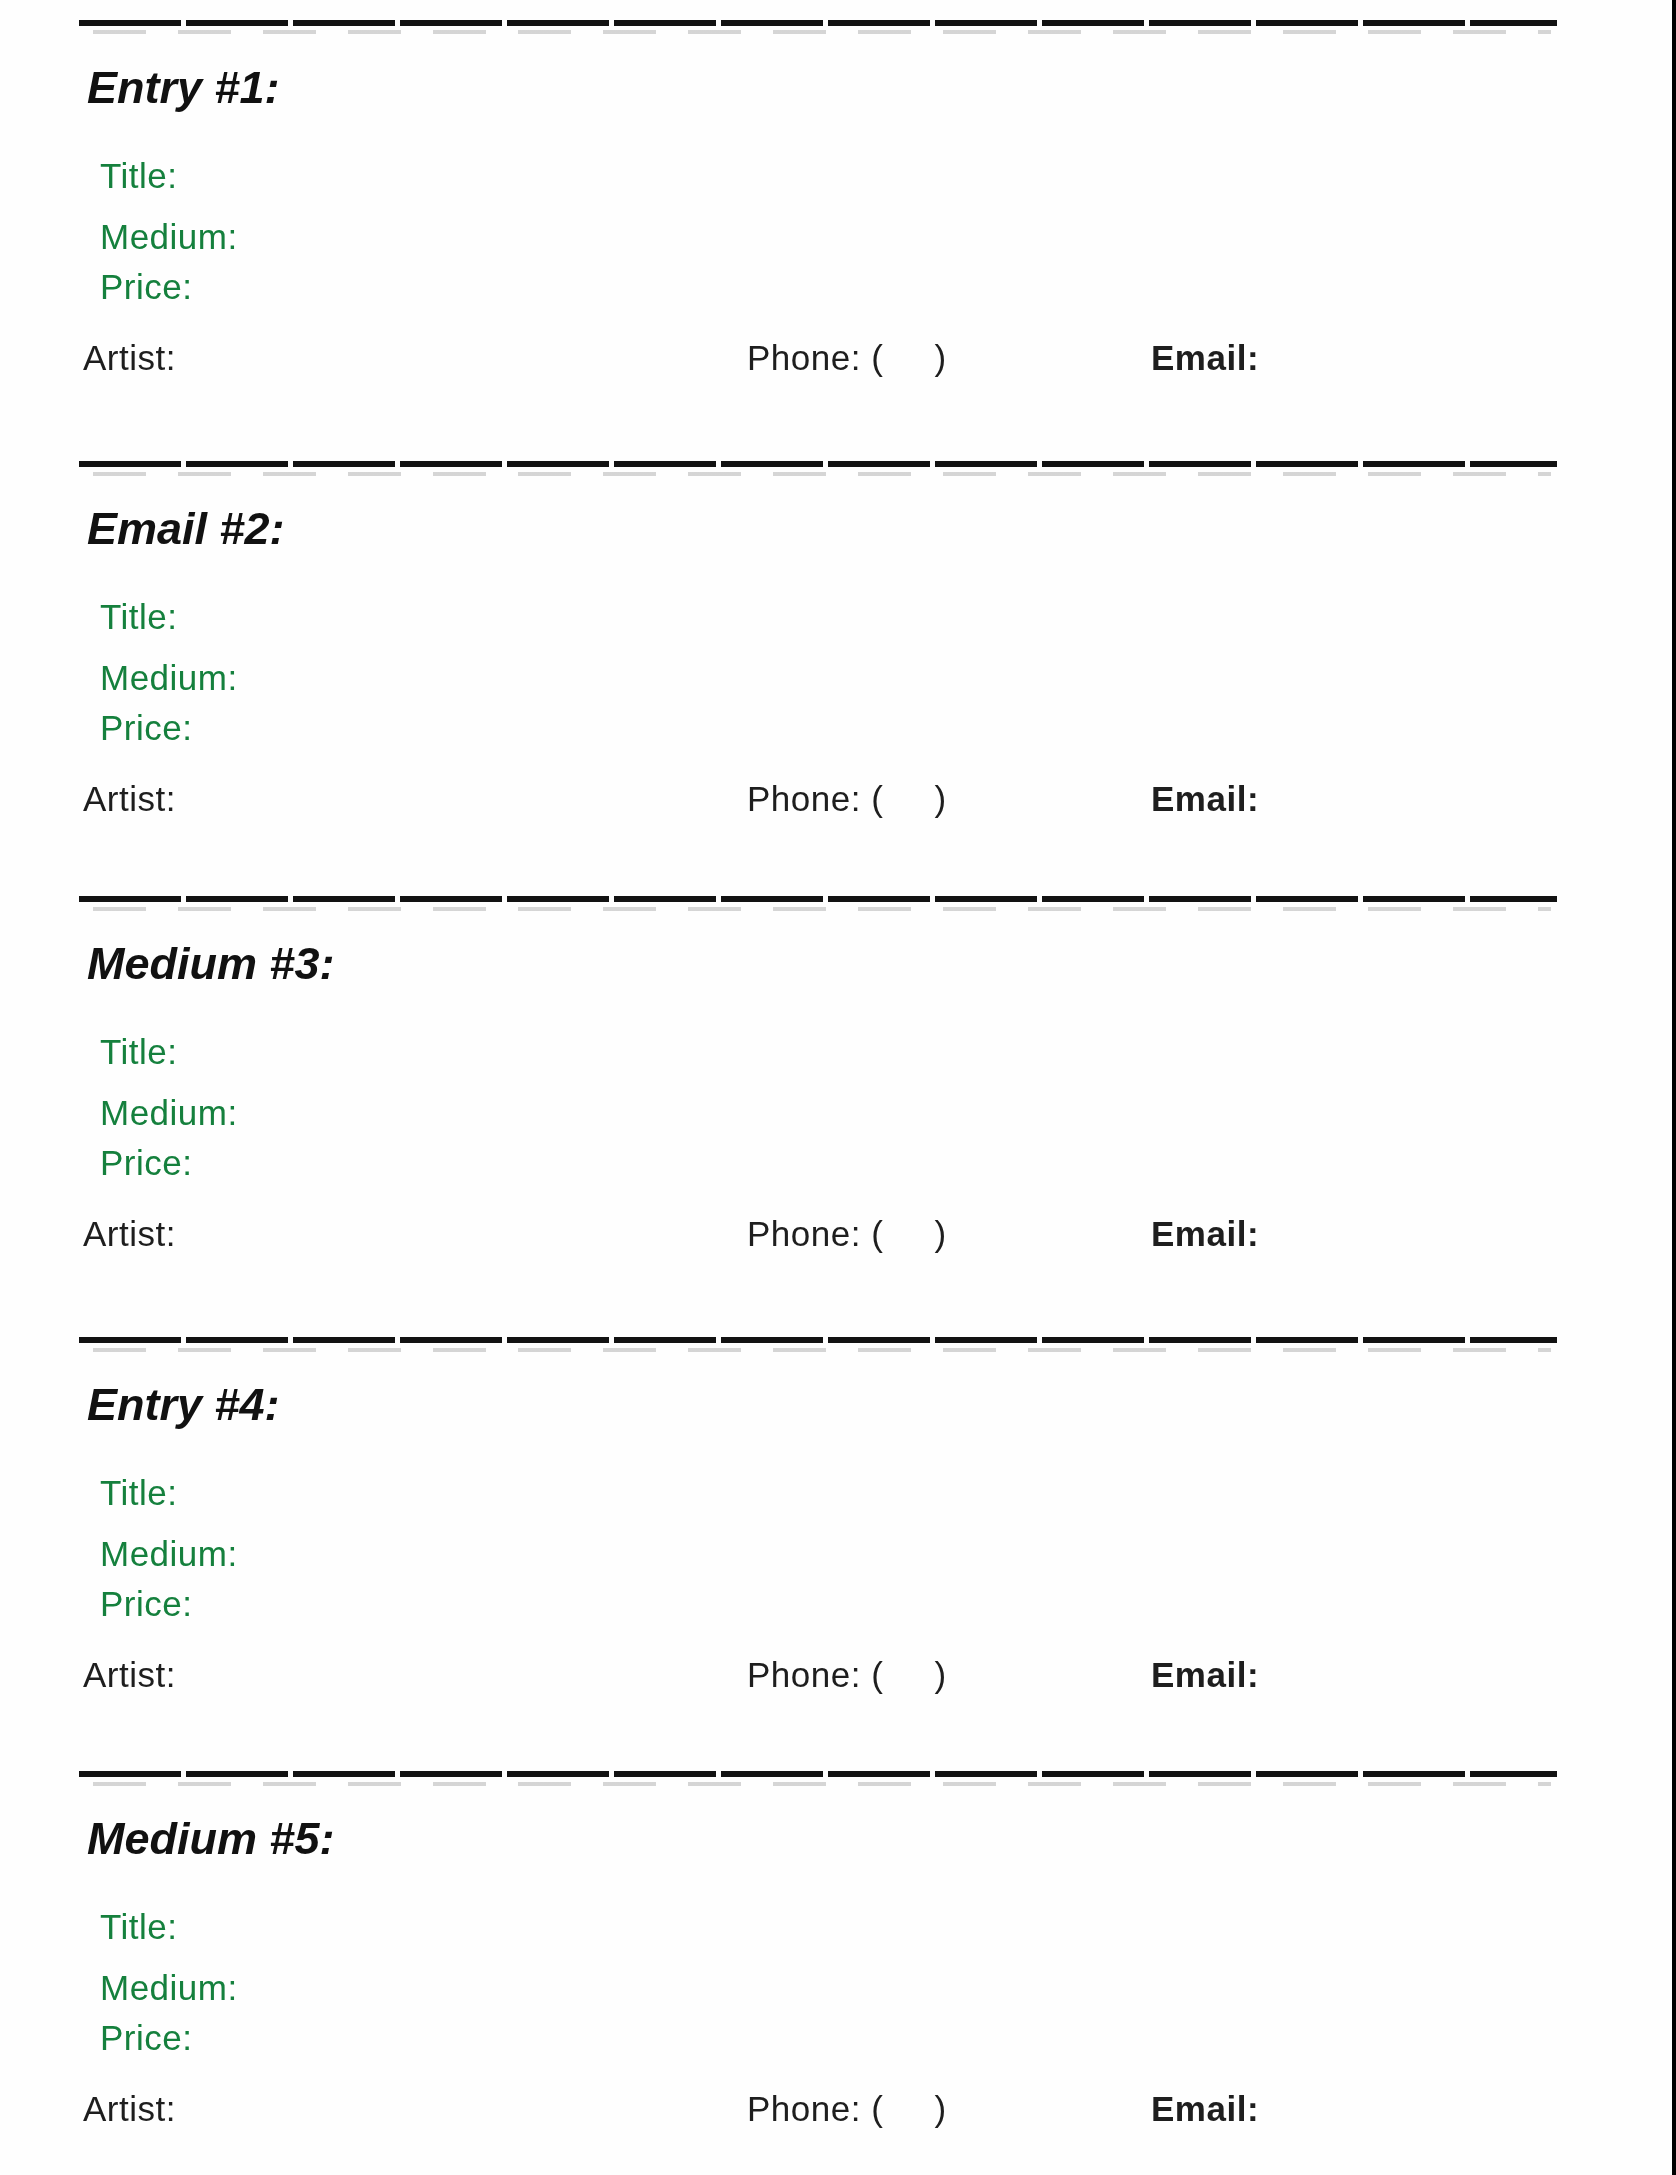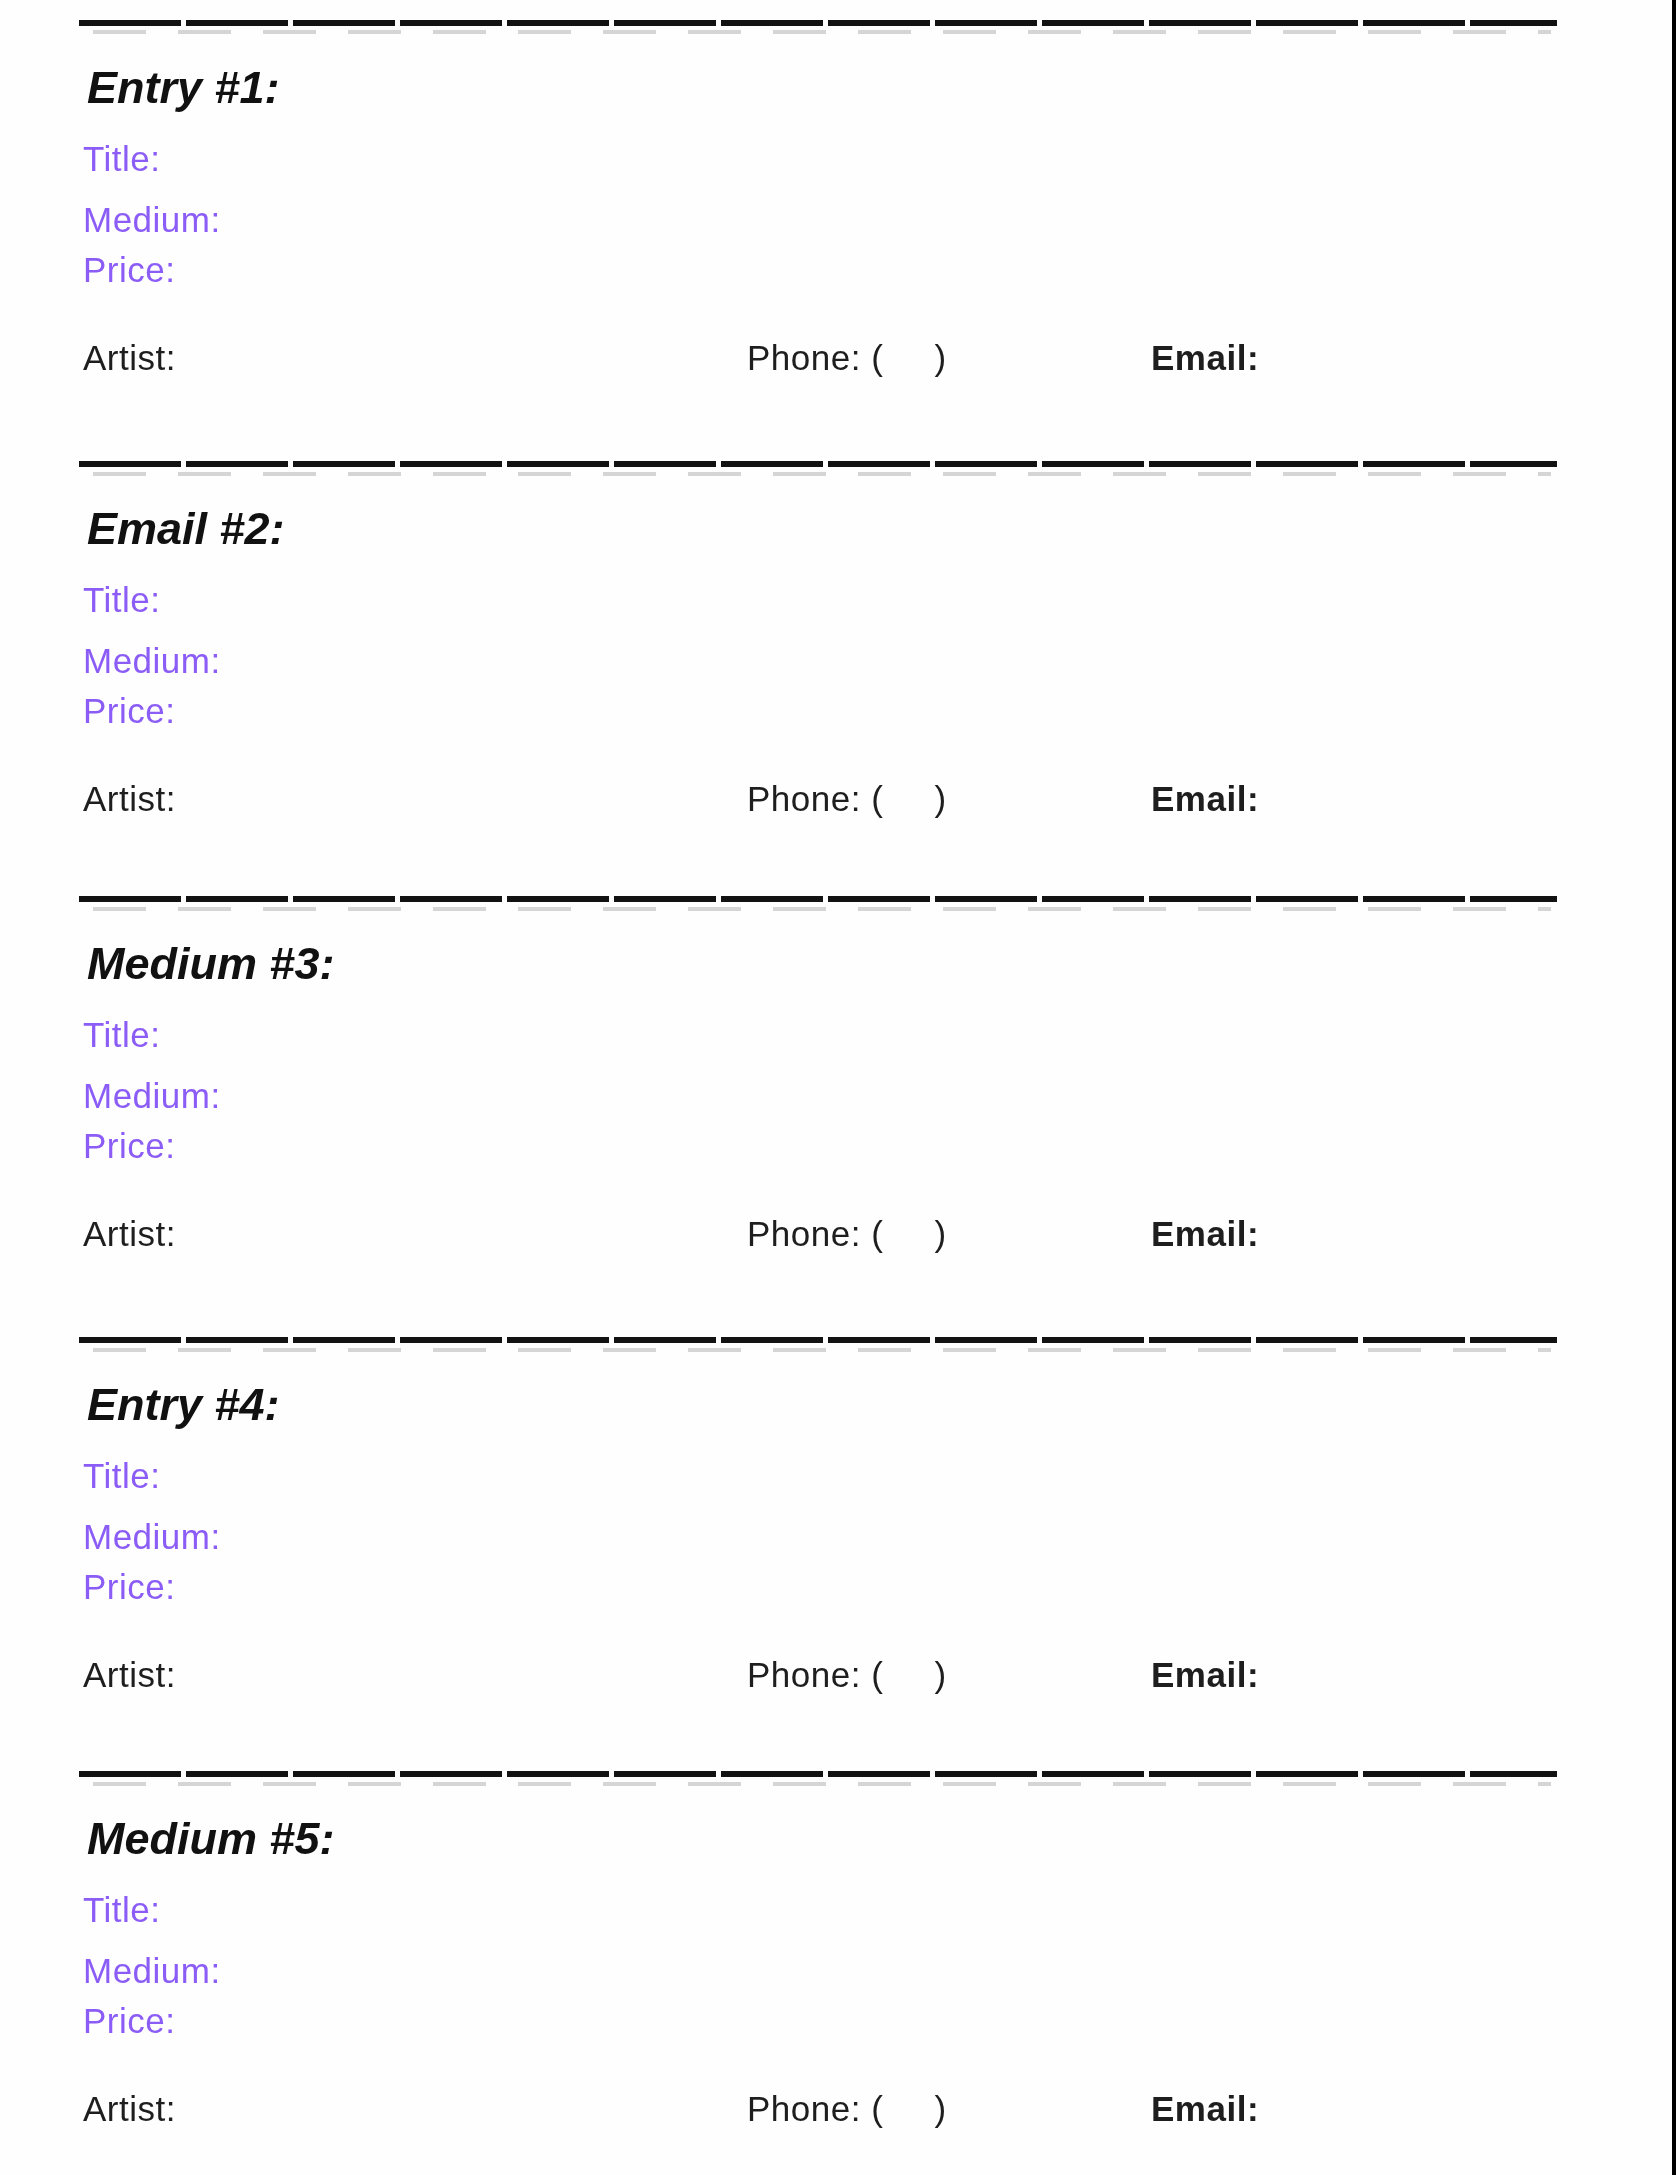--- a/index.html
+++ b/index.html
@@ -59,24 +59,24 @@
     margin: 8px;
     font-size: 45px;
     font-weight: bold;
     font-style: italic;
     letter-spacing: 0px;
     color: #111111;
   }
   .field {
     position: absolute;
     left: 83px;
-    margin: 0;
+    margin: 17px;
     font-size: 35px;
     letter-spacing: 0.5px;
-    color: #8b5cf6;
+    color: #15803d;
   }
   .field-title  { top: 119px; }
   .field-medium { top: 180px; }
   .field-price  { top: 230px; }
   .artist-row {
     position: absolute;
     top: 318px;
     left: 0;
     width: 1677px;
     height: 49px;

